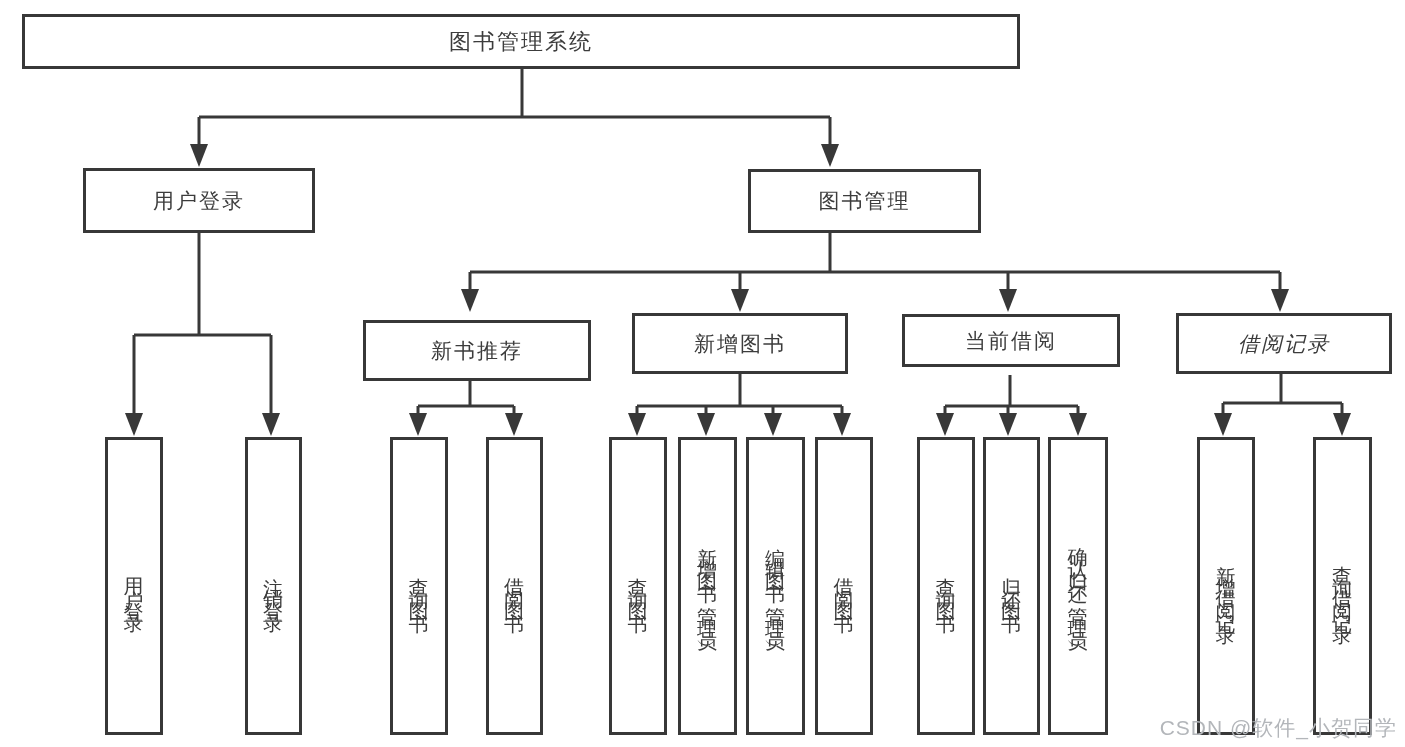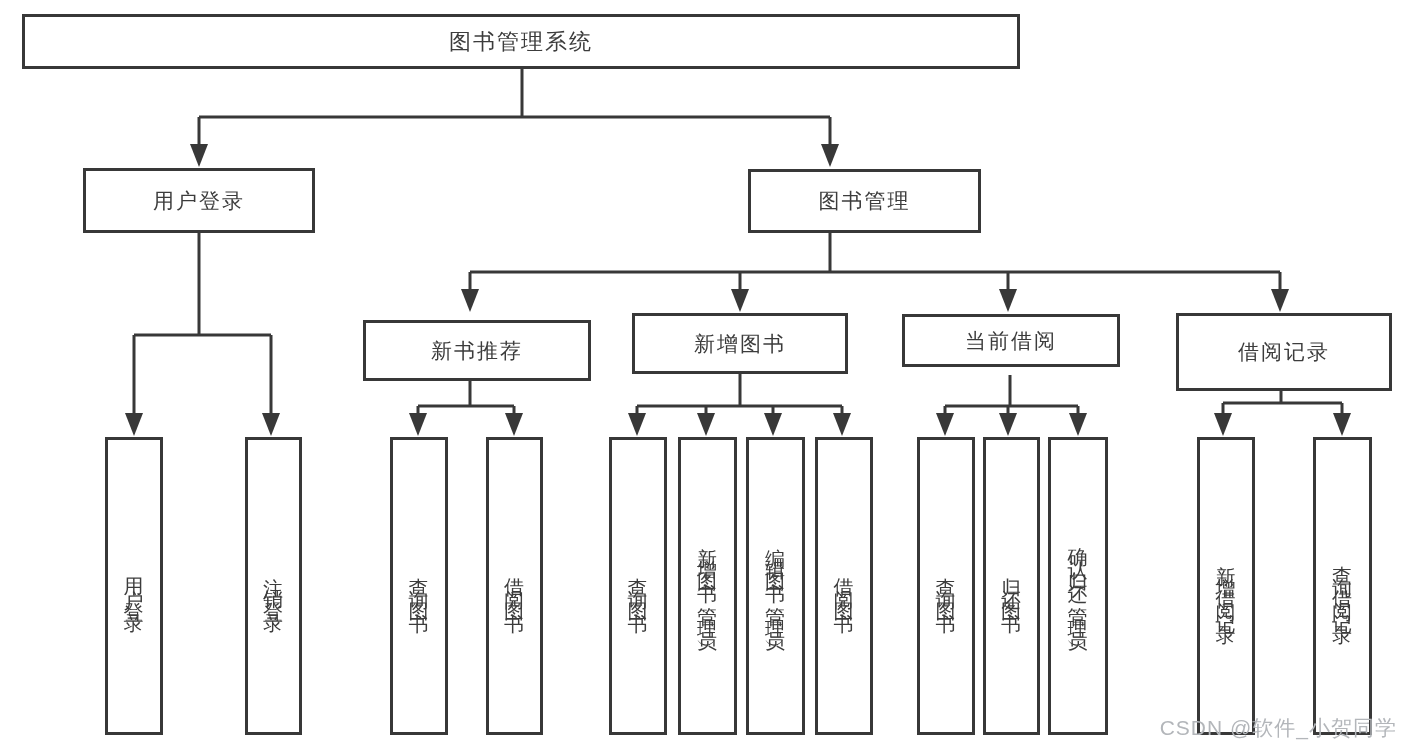--- a/index.html
+++ b/index.html
@@ -105,21 +105,21 @@
 
   <div class="node" style="left:363px; top:313px; width:228px; height:61px;margin-top:7px;">
     <span class="hlabel">新书推荐</span>
   </div>
   <div class="node" style="left:632px; top:313px; width:216px; height:61px;">
     <span class="hlabel">新增图书</span>
   </div>
   <div class="node" style="left:902px; top:314px; width:218px; height:53px;">
     <span class="hlabel">当前借阅</span>
   </div>
-  <div class="node" style="left:1176px; top:313px; width:216px; height:78px;">
+  <div class="node" style="left:1176px; top:313px; width:216px; height:61px;font-style:italic;">
     <span class="hlabel">借阅记录</span>
   </div>
 
   <div class="node" style="left:105px; top:437px; width:58px; height:298px;">
     <span class="vtext">用户登录</span>
   </div>
   <div class="node" style="left:245px; top:437px; width:57px; height:298px;">
     <span class="vtext">注销登录</span>
   </div>
 

